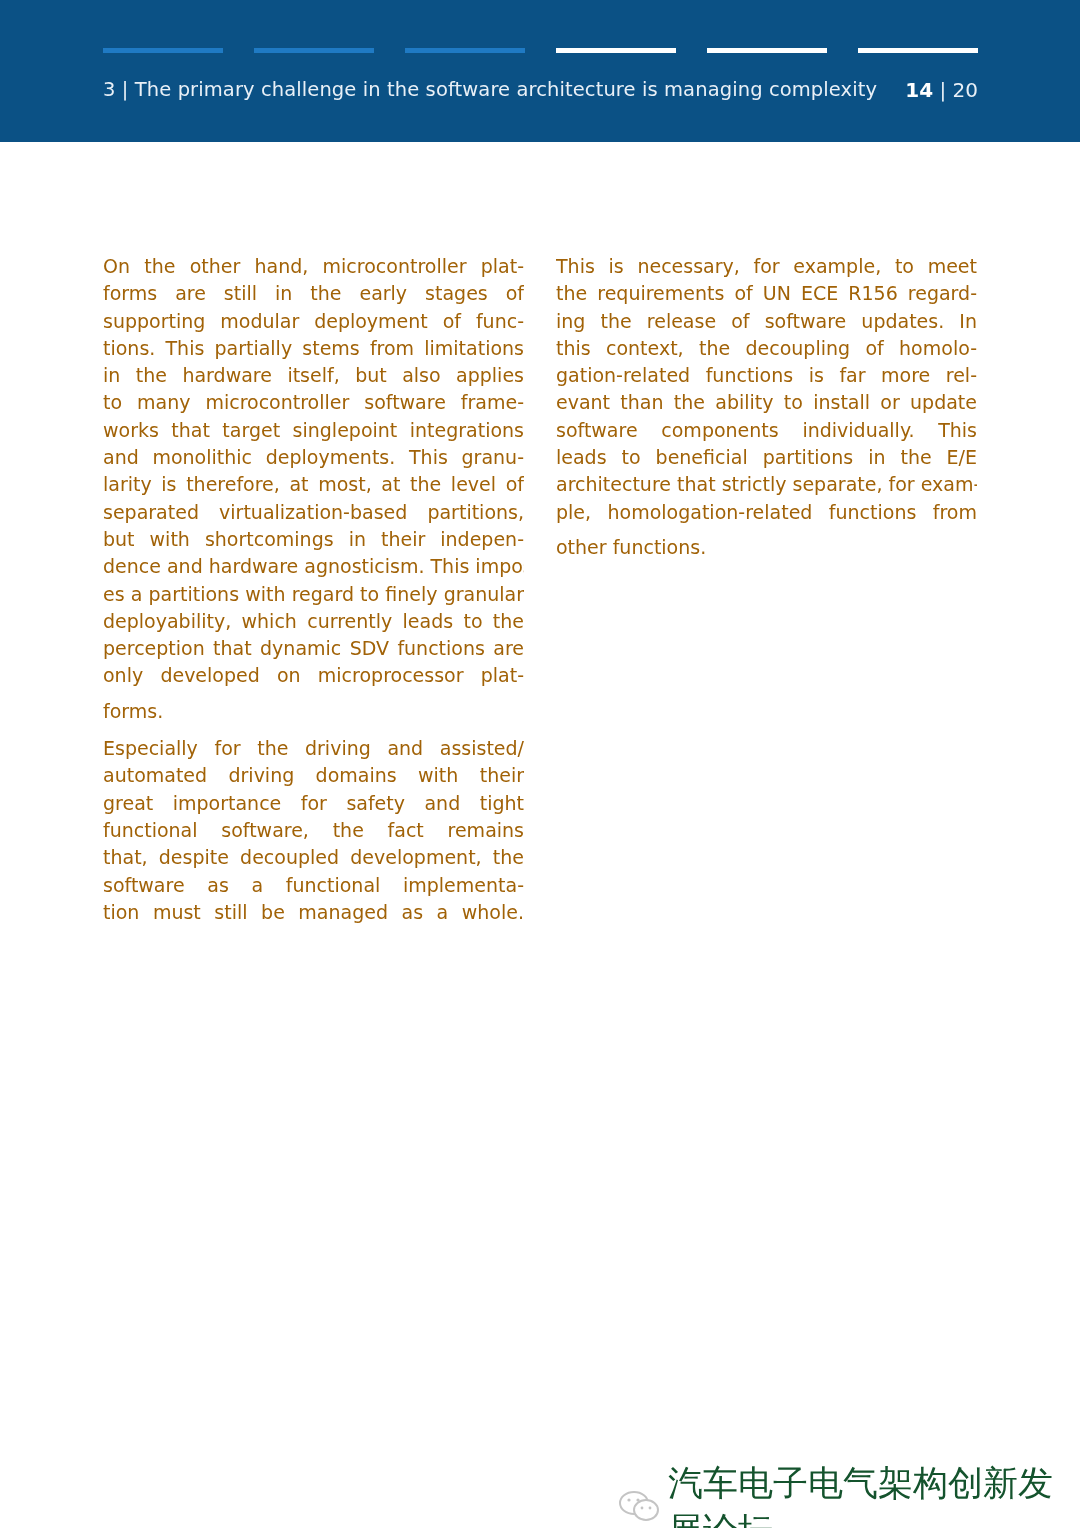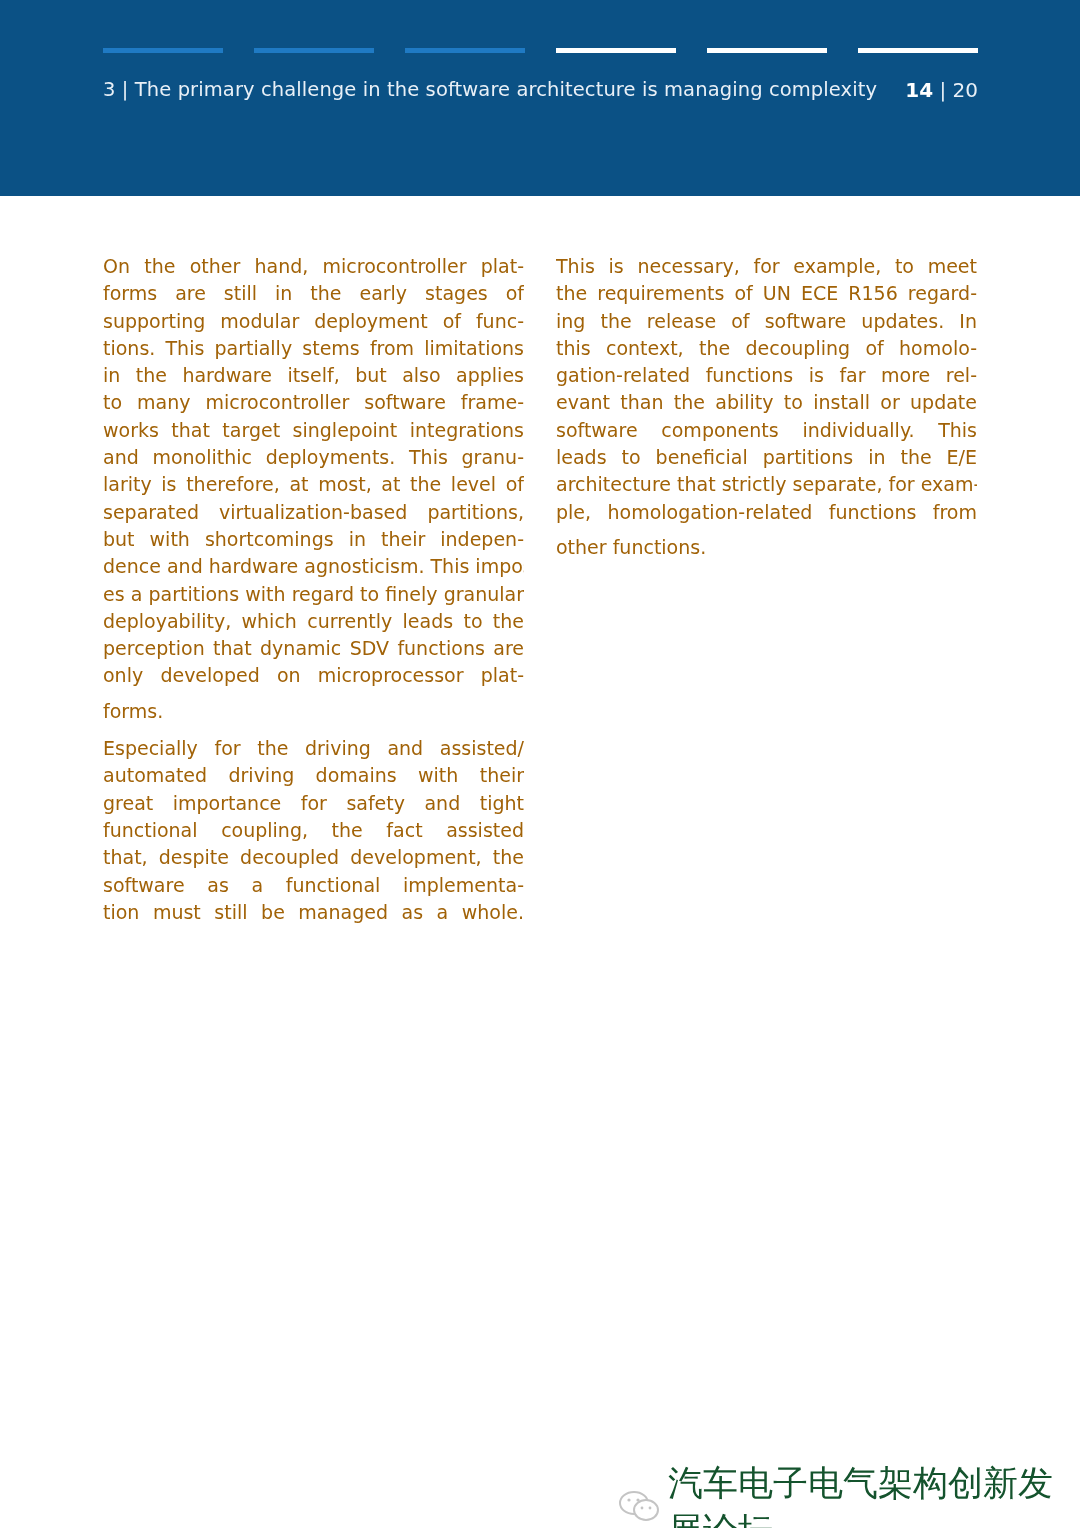--- a/index.html
+++ b/index.html
@@ -1,17 +1,17 @@
 <!DOCTYPE html>
 <html><head>
 <meta charset="utf-8">
 <style>
   html,body{margin:0;padding:0;}
   body{width:1080px;height:1528px;background:#ffffff;position:relative;overflow:hidden;font-family:"DejaVu Sans","Liberation Sans",sans-serif;}
-  .header{position:absolute;left:0;top:0;width:1080px;height:196px;background:#0b5185;}
+  .header{position:absolute;left:0;top:0;width:1080px;height:142px;background:#0b5185;}
   .progress{position:absolute;top:48px;left:103px;width:875px;height:6px;}
   .seg{position:absolute;top:0;height:5px;width:120px;}
   .seg.done{background:#1f7ac4;}
   .seg.todo{background:#ffffff;}
   .hdr-title{position:absolute;left:103px;top:78px;color:#e9f0f7;font-size:19.5px;letter-spacing:0.1px;white-space:nowrap;}
   .hdr-page{position:absolute;right:102px;top:78px;color:#e9f0f7;font-size:20px;white-space:nowrap;}
   .hdr-page b{font-weight:bold;color:#ffffff;}
   .col{position:absolute;top:253px;width:421px;color:#a16207;font-size:19px;line-height:27.3px;}
   .col.left{left:103px;}
   .col.right{left:556px;}
@@ -54,21 +54,21 @@
     <span class="line">es a partitions with regard to finely granular</span>
     <span class="line">deployability, which currently leads to the</span>
     <span class="line">perception that dynamic SDV functions are</span>
     <span class="line">only developed on microprocessor plat-</span>
     <span class="line last">forms.</span>
   </div>
   <div class="para">
     <span class="line">Especially for the driving and assisted/</span>
     <span class="line">automated driving domains with their</span>
     <span class="line">great importance for safety and tight</span>
-    <span class="line">functional coupling, the fact assisted</span>
+    <span class="line">functional software, the fact remains</span>
     <span class="line">that, despite decoupled development, the</span>
     <span class="line">software as a functional implementa-</span>
     <span class="line">tion must still be managed as a whole.</span>
   </div>
 </div>
 
 <div class="col right">
   <div class="para">
     <span class="line">This is necessary, for example, to meet</span>
     <span class="line">the requirements of UN ECE R156 regard-</span>

